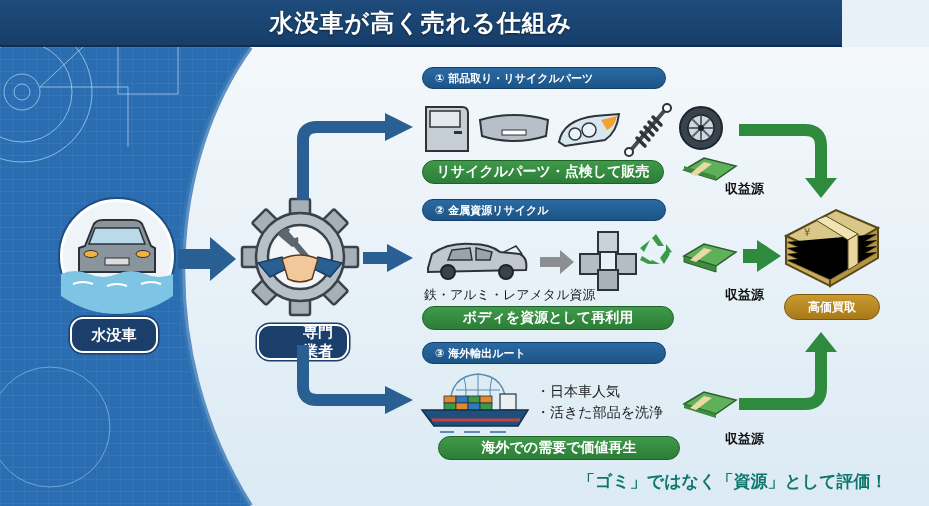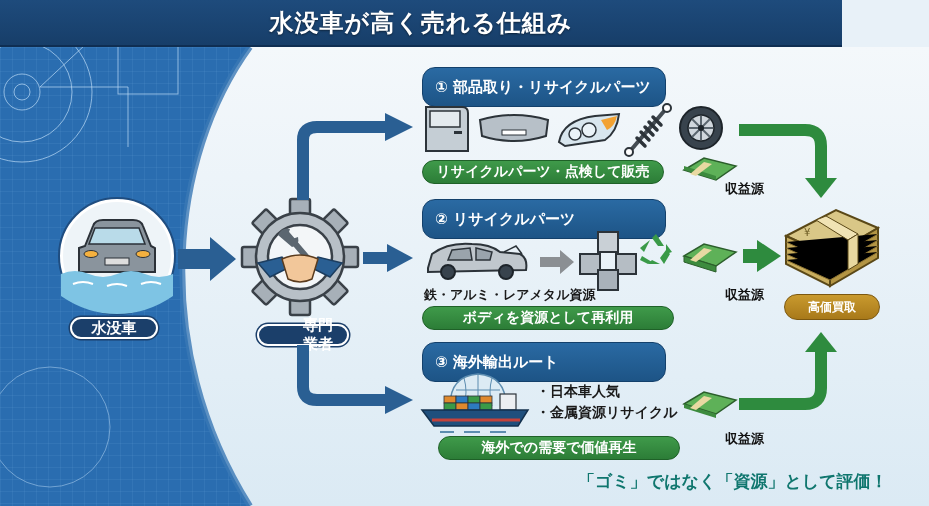--- a/index.html
+++ b/index.html
@@ -10,43 +10,43 @@
     position: absolute; left: 0; top: 0; width: 842px; height: 47px;
     background: linear-gradient(#1e4b7c, #173e69);
     display: flex; align-items: center; justify-content: center;
     border-bottom: 2px solid #0f2e52;
   }
   #header-title { color: #fff; font-size: 24px; font-weight: bold; letter-spacing: 1px; text-shadow: 0 1px 2px rgba(0,0,0,.5); }
   #bg { position: absolute; left: 0; top: 47px; width: 929px; height: 459px;
         background: linear-gradient(180deg, #f4f8fb 0%, #dbeaf4 100%); overflow: hidden; }
   #blueprint { position: absolute; left: 0; top: 0; width: 929px; height: 459px; }
   .pill-blue {
-    position: absolute; height: 40px; border-radius: 13px;
+    position: absolute; height: 22px; border-radius: 13px;
     background: linear-gradient(#2a6aa3, #1d5486); color: #fff;
-    font-weight: bold; font-size: 15px; display: flex; align-items: center; padding-left: 12px;
+    font-weight: bold; font-size: 11px; display: flex; align-items: center; padding-left: 12px;
     border: 1.5px solid #13406b;
   }
   .pill-green {
     position: absolute; height: 24px; border-radius: 12px;
     background: linear-gradient(#3f9a4a, #2c7d37); color: #fff;
     font-weight: bold; font-size: 14px; display: flex; align-items: center; justify-content: center;
     border: 1.5px solid #1f6128;
   }
   .pill-navy {
-    position: absolute; height: 22px; border-radius: 13px;
+    position: absolute; height: 36px; border-radius: 13px;
     background: #1b3f6a; color: #fff; font-weight: bold; font-size: 15px;
     display: flex; align-items: center; justify-content: center; border: 2px solid #fff;
     box-shadow: 0 0 0 1.5px #1b3f6a;
   }
   .pill-gold {
     position: absolute; height: 26px; border-radius: 13px;
     background: linear-gradient(#c99a2e, #a8791a); color: #fff; font-weight: bold; font-size: 12px;
     display: flex; align-items: center; justify-content: center; border: 1.5px solid #7c5810;
   }
-  .label-dark { position: absolute; font-weight: bold; color: #1a1a1a; font-size: 13px; }
+  .label-dark { position: absolute; font-weight: normal; color: #1a1a1a; font-size: 13px; }
   .revenue { position: absolute; font-weight: bold; color: #111; font-size: 13px; margin-left: 39px; }
   svg { overflow: visible; }
   #tagline { position: absolute; left: 578px; top: 470px; font-size: 17px; font-weight: bold; color: #0f766e; }
 </style>
 </head>
 <body>
 
 <div id="header">
   <div id="header-title">水没車が高く売れる仕組み</div>
 </div>
@@ -157,21 +157,21 @@
   <g stroke="#5a656e" stroke-width="2">
     <line x1="23" y1="11" x2="23" y2="35"></line>
       <line x1="11" y1="23" x2="35" y2="23"></line>
     <line x1="14" y1="14" x2="32" y2="32"></line>
       <line x1="32" y1="14" x2="14" y2="32"></line>
   </g>
   <circle cx="23" cy="23" r="3" fill="#1d242a"></circle>
 </svg>
 <div class="pill-green" style="left:422px;top:160px;width:242px;">リサイクルパーツ・点検して販売</div>
 
-<div class="pill-blue" style="left:422px;top:199px;width:244px;">② リサイクルパーツ</div>
+<div class="pill-blue" style="left:422px;top:199px;width:244px;">② 金属資源リサイクル</div>
 <svg class="abs" style="left:424px;top:238px;" width="108" height="44">
   <path d="M4 30 L8 16 Q24 4 48 6 Q66 6 76 14 L96 16 Q104 20 102 32 L4 34 Z" fill="#c0c7cd" stroke="#2c3339" stroke-width="2"></path>
   <path d="M28 12 L46 10 L48 22 L24 22 Z M52 10 L68 14 L66 22 L52 22 Z" fill="#9aa4ac" stroke="#2c3339" stroke-width="1.5"></path>
   <path d="M80 14 L92 8 L98 16" stroke="#2c3339" stroke-width="1.5" fill="none"></path>
   <circle cx="24" cy="34" r="7" fill="#38434d" stroke="#1d242a" stroke-width="2"></circle>
   <circle cx="82" cy="34" r="7" fill="#38434d" stroke="#1d242a" stroke-width="2"></circle>
 </svg>
 <svg class="abs" style="left:540px;top:250px;" width="36" height="24">
   <path d="M0 7 L20 7 L20 0 L34 12 L20 24 L20 17 L0 17 Z" fill="#8b8f93"></path>
 </svg>
@@ -209,21 +209,21 @@
       <rect x="36" y="33" width="12" height="7" fill="#e0892d"></rect>
     <rect x="48" y="33" width="12" height="7" fill="#2d7ac0"></rect>
       <rect x="60" y="33" width="12" height="7" fill="#3a9a48"></rect>
   </g>
   <rect x="80" y="24" width="16" height="16" fill="#eceff2" stroke="#2c3339" stroke-width="1.2"></rect>
   <path d="M2 40 L108 40 L98 56 L14 56 Z" fill="#1f4f7d" stroke="#13304d" stroke-width="1.5"></path>
   <path d="M12 50 L100 50" stroke="#c4423b" stroke-width="3"></path>
   <path d="M20 62 L34 62 M44 62 L60 62 M70 62 L86 62" stroke="#5d8db0" stroke-width="2"></path>
 </svg>
 <div class="label-dark" style="left:536px;top:383px;font-size:14px;">・日本車人気</div>
-<div class="label-dark" style="left:536px;top:404px;font-size:14px;">・金属資源リサイクル</div>
+<div class="label-dark" style="left:536px;top:404px;font-size:14px;">・活きた部品を洗浄</div>
 <div class="pill-green" style="left:422px;top:436px;width:242px;margin-left:16px;">海外での需要で価値再生</div>
 
 <svg class="abs" style="left:682px;top:154px;" width="56" height="28">
   <path d="M2 16 L22 4 L54 12 L34 26 Z" fill="#5eb158" stroke="#2b5e2b" stroke-width="1.5"></path>
   <path d="M2 16 L34 26 L34 22 L2 12 Z" fill="#3d8b3e"></path>
   <path d="M22 8 L30 10 L14 22 L8 20 Z" fill="#e9d9a2"></path>
 </svg>
 <div class="revenue" style="left:686px;top:180px;">収益源</div>
 
 <svg class="abs" style="left:682px;top:240px;" width="56" height="34">

